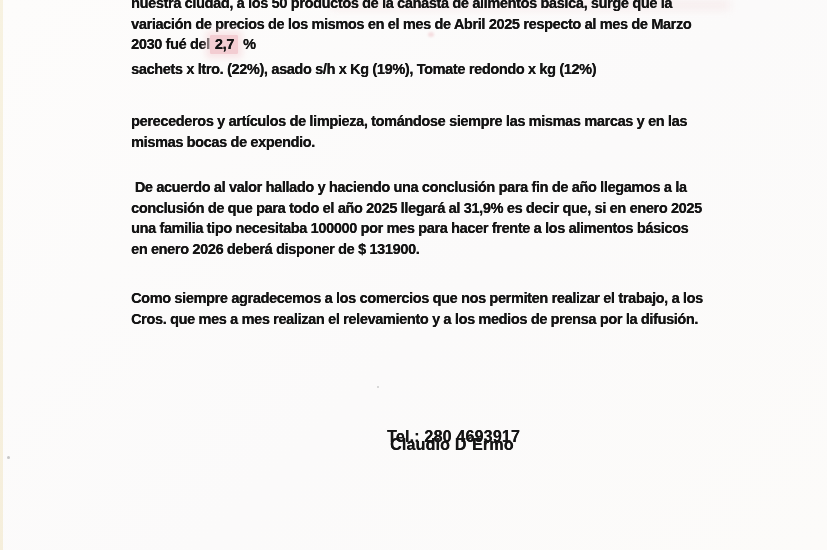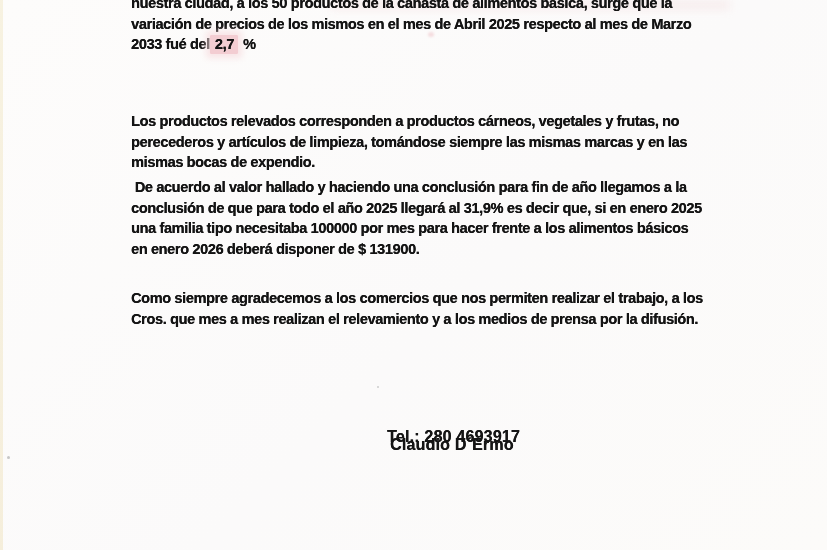--- a/index.html
+++ b/index.html
@@ -84,28 +84,28 @@
 <body>
 
 <div class="page">
 
   <div class="edge-strip"></div>
   <div class="pink-wash"></div>
 
   <div class="para p1">
     <div class="line">nuestra ciudad, a los 50 productos de la canasta de alimentos básica, surge que la</div>
     <div class="line">variación de precios de los mismos en el mes de Abril 2025 respecto al mes de Marzo</div>
-    <div class="line"><span>2033 fué del</span><span class="highlight">2,7</span><span class="suffix">%</span></div>
+    <div class="line"><span>2030 fué del</span><span class="highlight">2,7</span><span class="suffix">%</span></div>
   </div>
 
   <div class="para p2">
+    <div class="line">sachets x ltro. (22%), asado s/h x Kg (19%), Tomate redondo x kg (12%)</div>
   </div>
 
   <div class="para p3">
-    <div class="line">Los productos relevados corresponden a productos cárneos, vegetales y frutas, no</div>
     <div class="line">perecederos y artículos de limpieza, tomándose siempre las mismas marcas y en las</div>
     <div class="line">mismas bocas de expendio.</div>
   </div>
 
   <div class="para p4">
     <div class="line"> De acuerdo al valor hallado y haciendo una conclusión para fin de año llegamos a la</div>
     <div class="line">conclusión de que para todo el año 2025 llegará al 31,9% es decir que, si en enero 2025</div>
     <div class="line">una familia tipo necesitaba 100000 por mes para hacer frente a los alimentos básicos</div>
     <div class="line">en enero 2026 deberá disponer de $ 131900.</div>
   </div>

